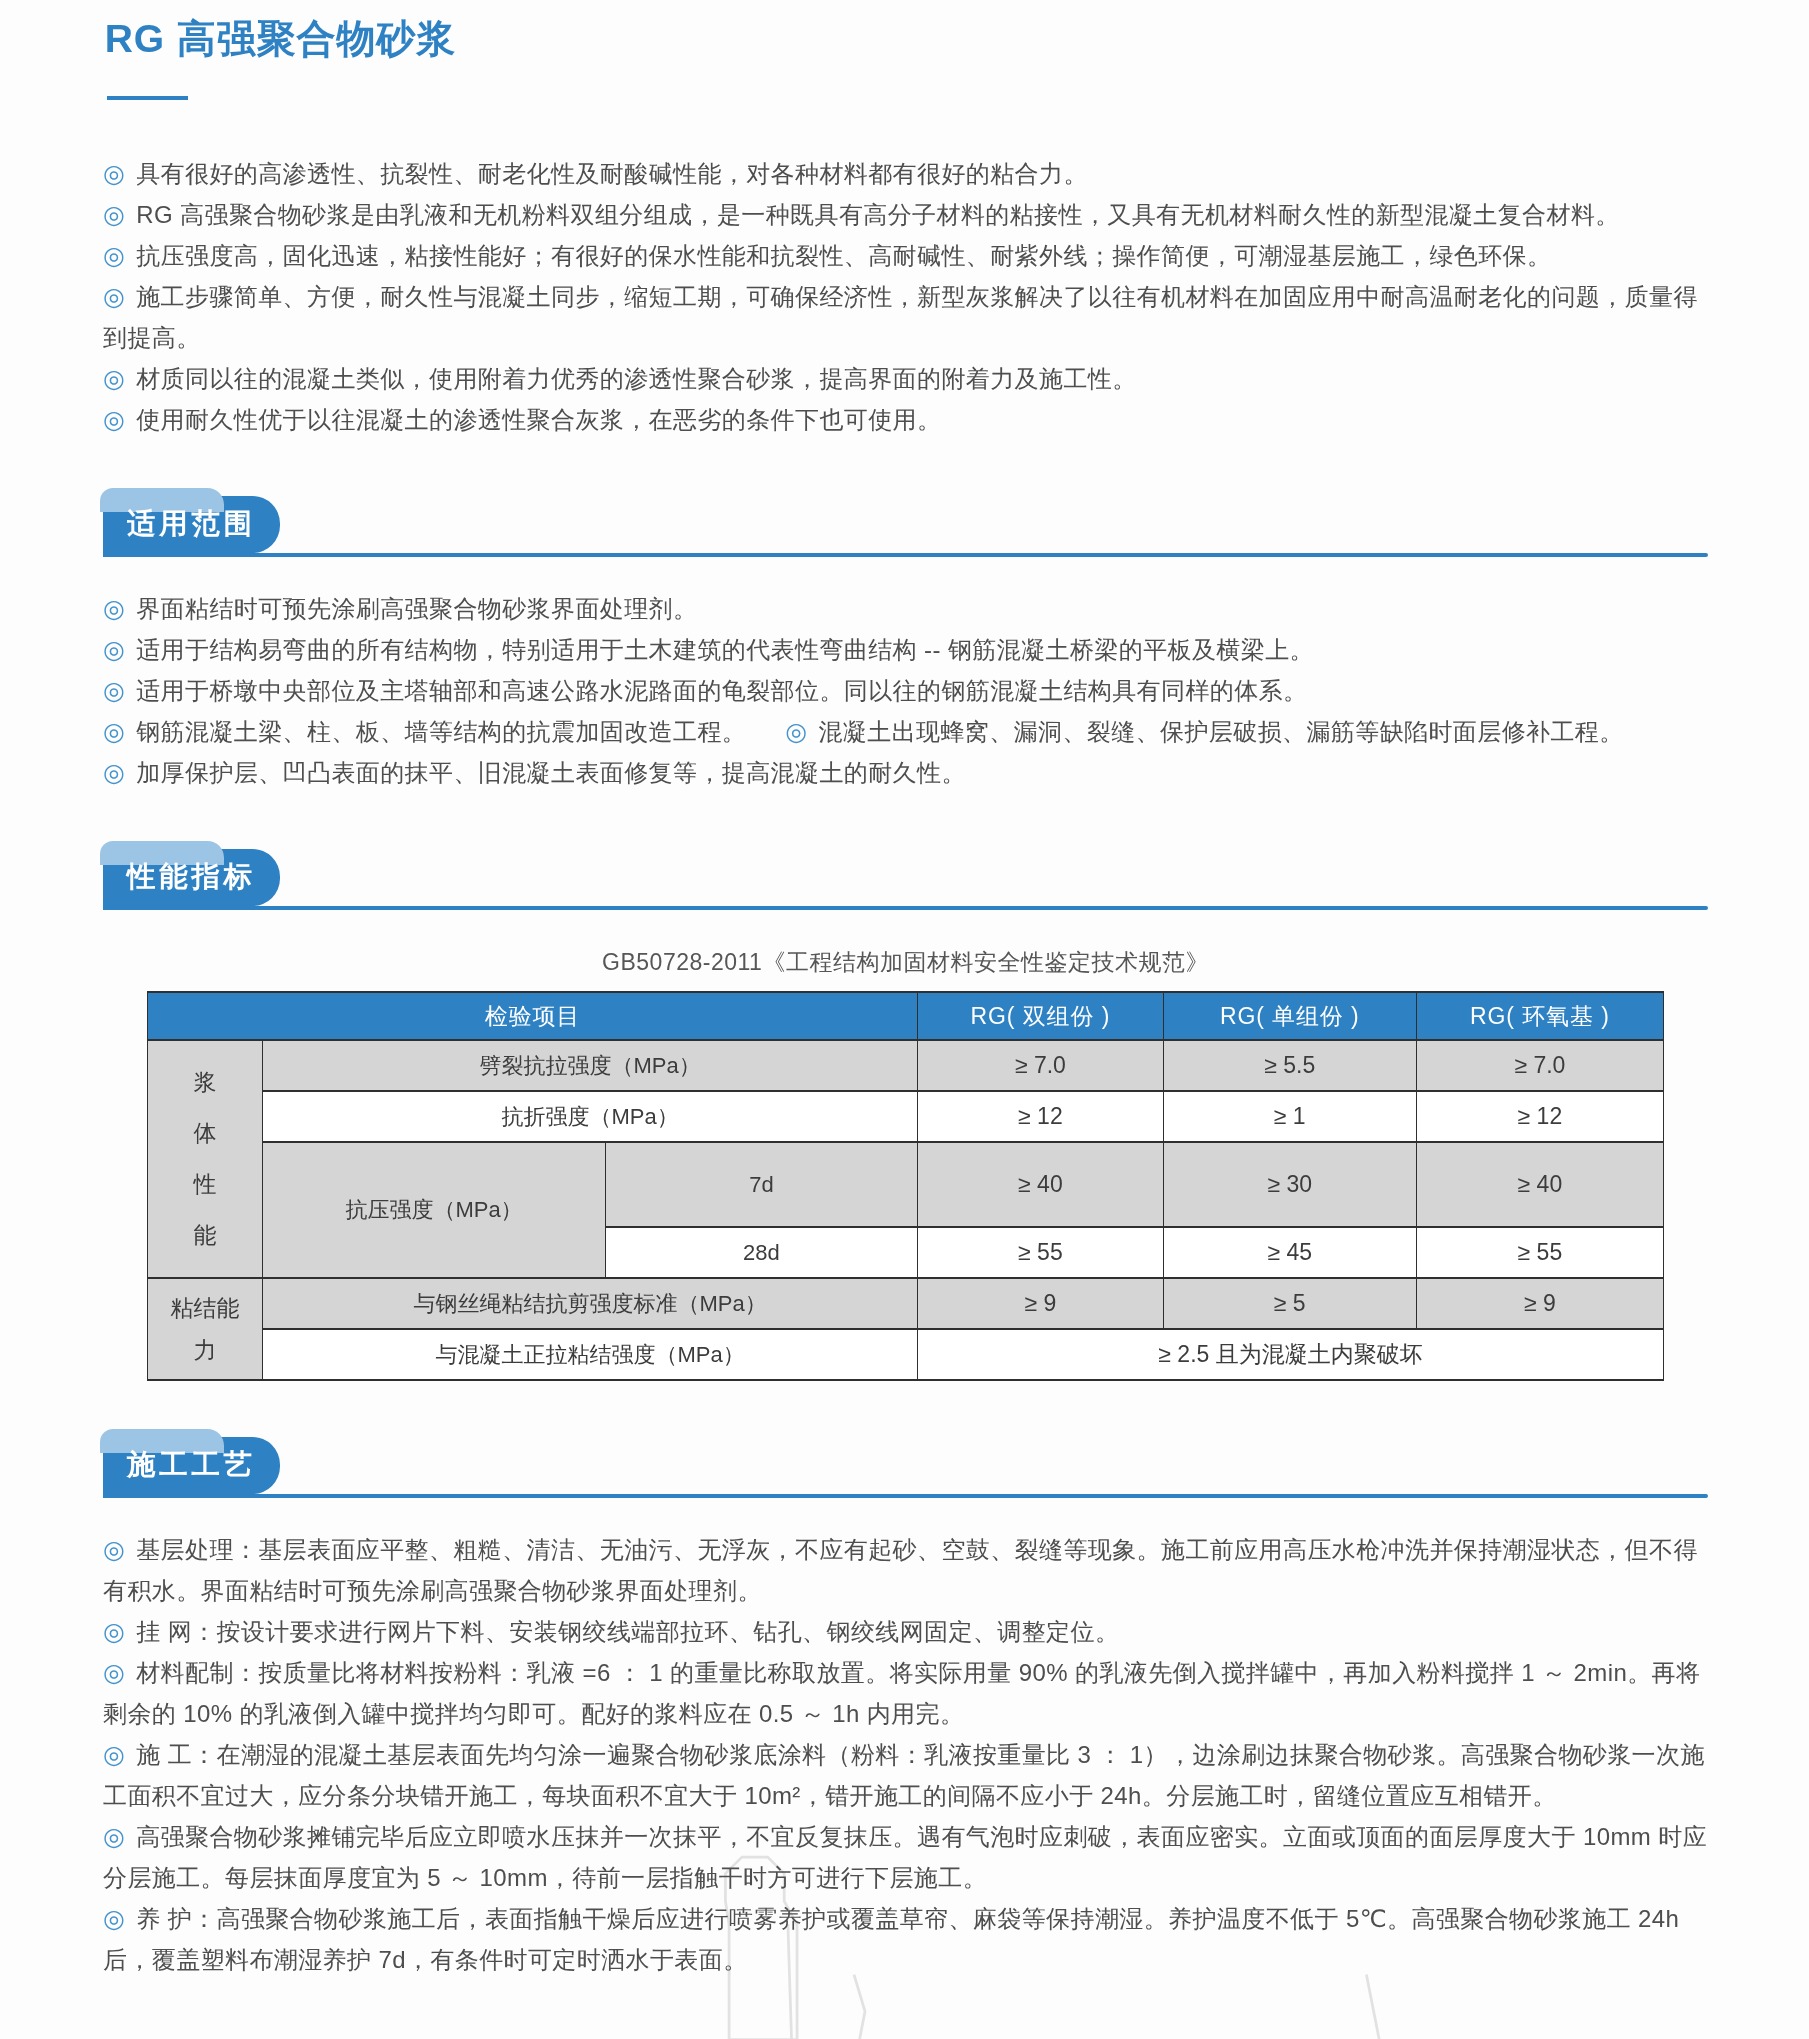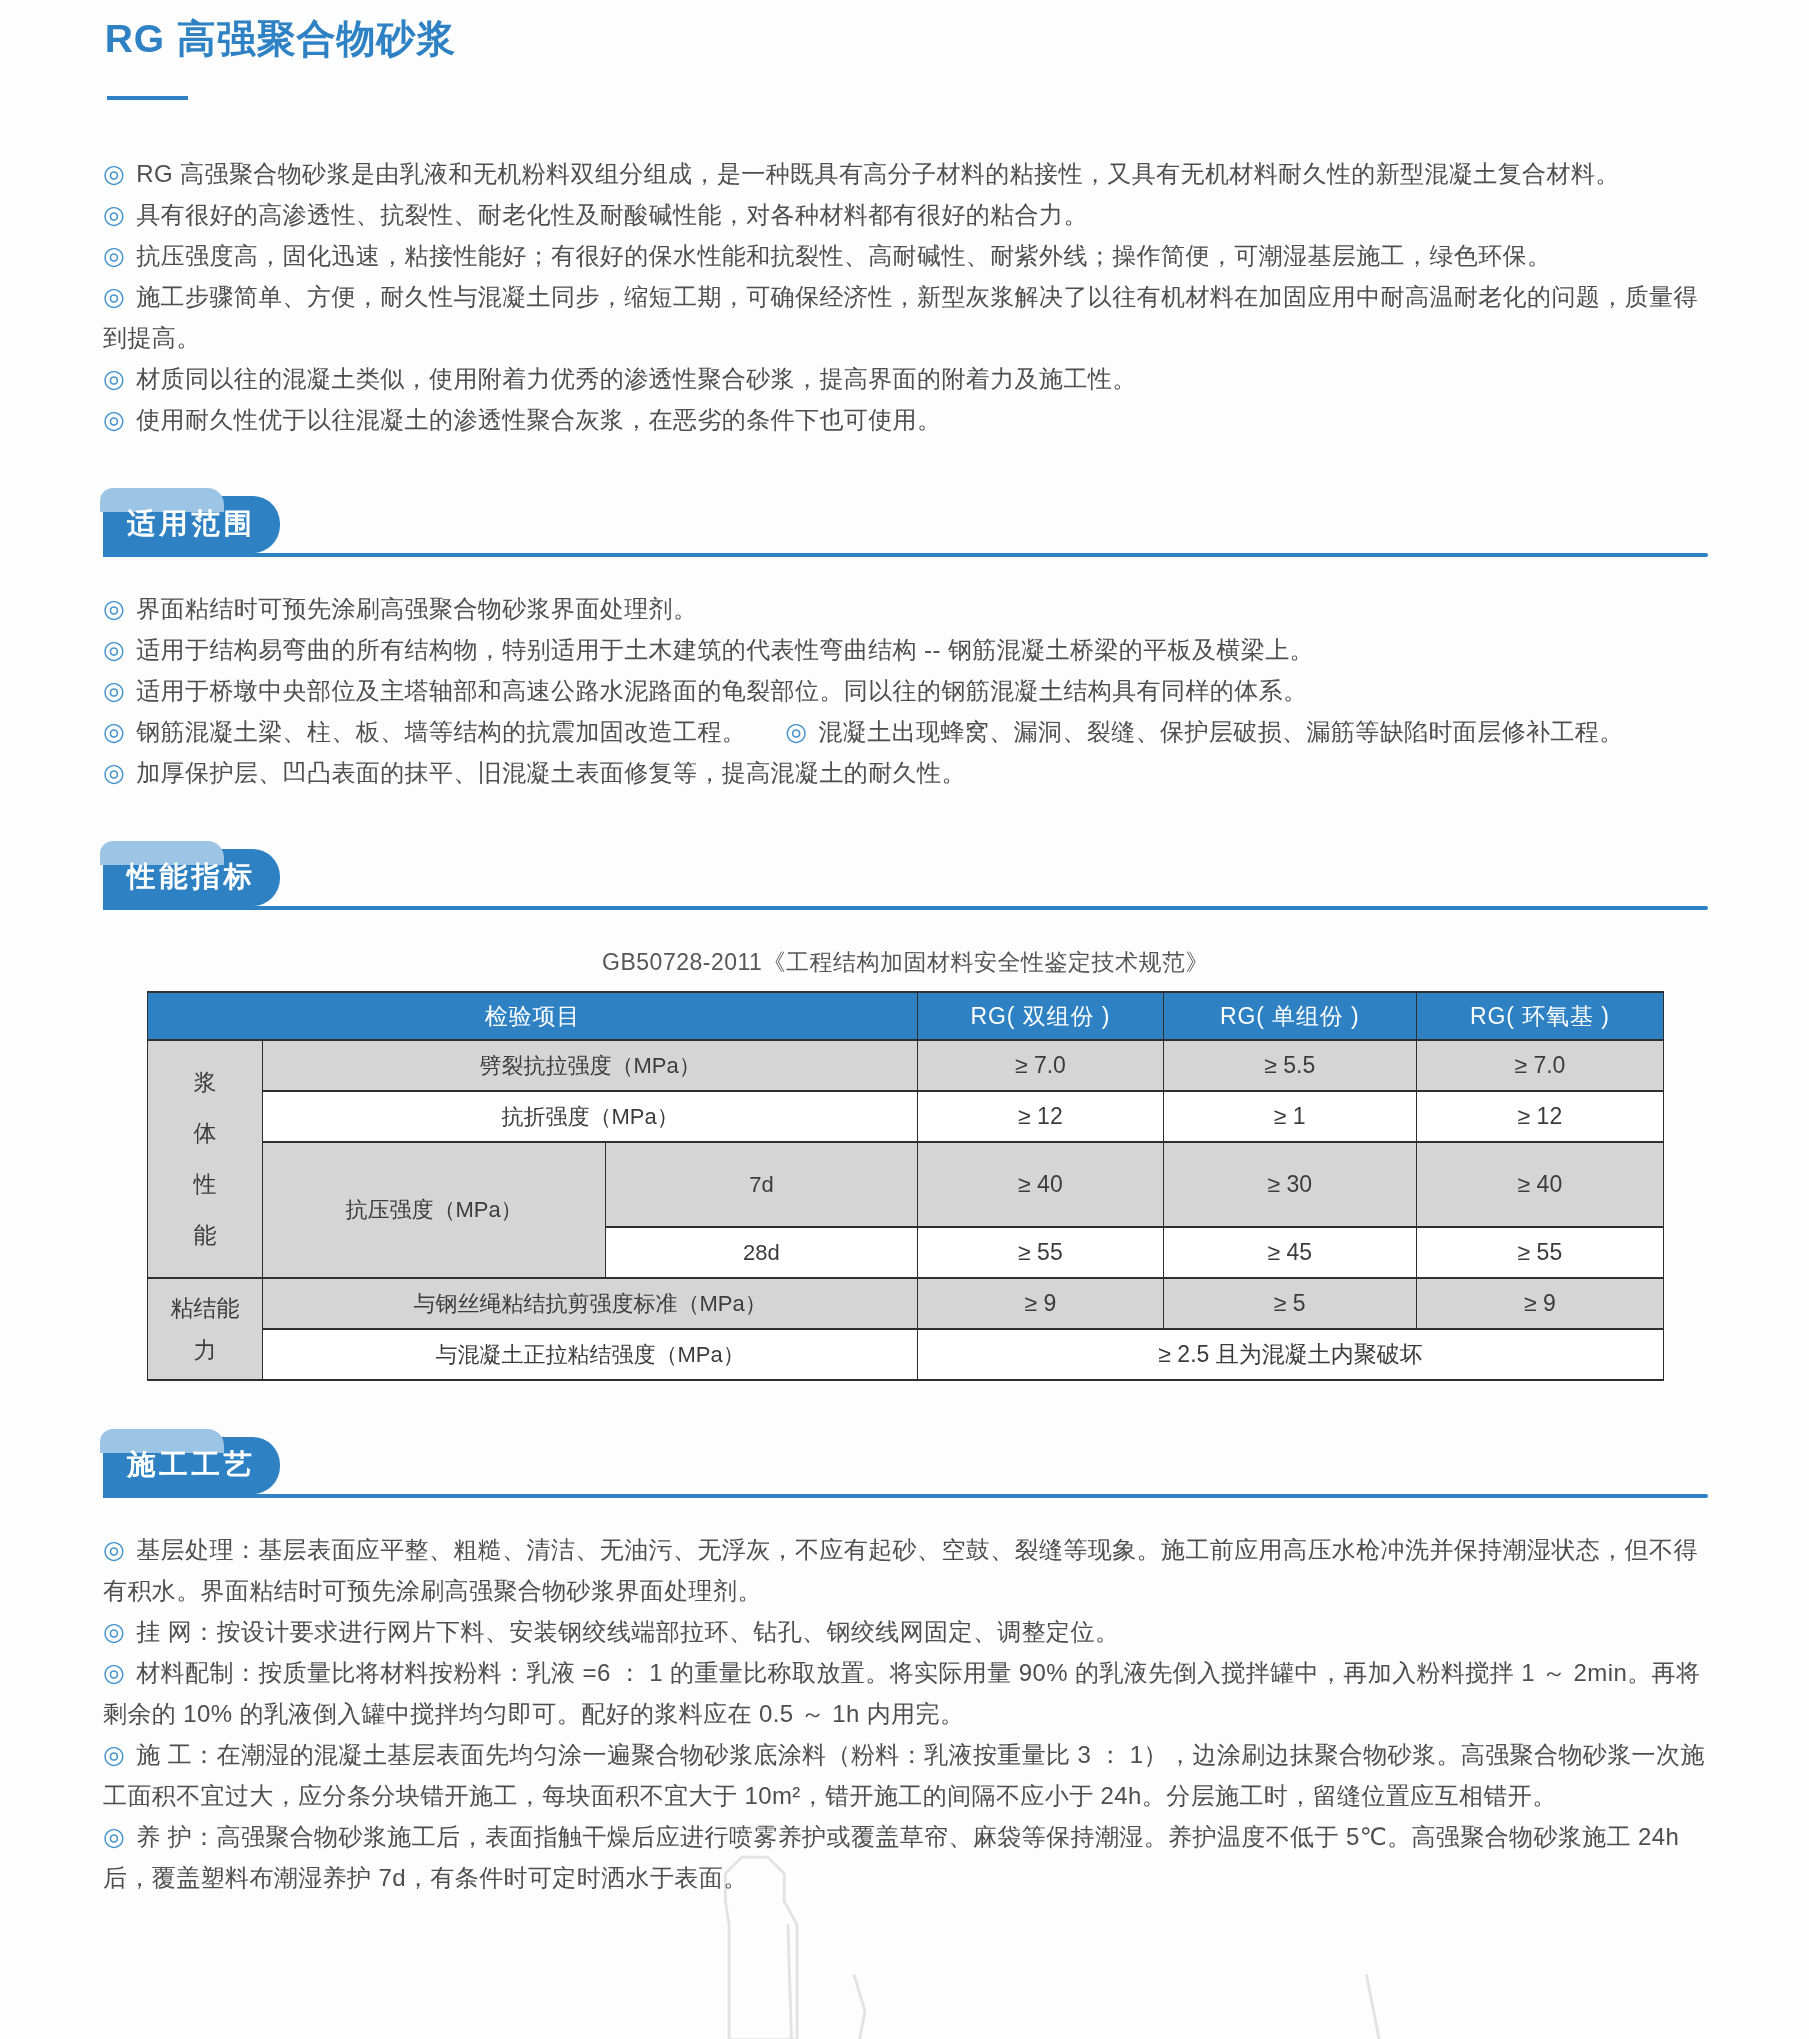--- a/index.html
+++ b/index.html
@@ -85,22 +85,22 @@
   </g>
 </svg>
 
 <div class="page">
 
   <h1 class="doc-title">RG 高强聚合物砂浆</h1>
   <div class="title-underline"></div>
 
   <div class="sec">
     <div class="bullets">
+      <p class="bi"><span class="mark">◎</span><span>具有很好的高渗透性、抗裂性、耐老化性及耐酸碱性能，对各种材料都有很好的粘合力。</span></p>
       <p class="bi"><span class="mark">◎</span><span>RG 高强聚合物砂浆是由乳液和无机粉料双组分组成，是一种既具有高分子材料的粘接性，又具有无机材料耐久性的新型混凝土复合材料。</span></p>
-      <p class="bi"><span class="mark">◎</span><span>具有很好的高渗透性、抗裂性、耐老化性及耐酸碱性能，对各种材料都有很好的粘合力。</span></p>
       <p class="bi"><span class="mark">◎</span><span>抗压强度高，固化迅速，粘接性能好；有很好的保水性能和抗裂性、高耐碱性、耐紫外线；操作简便，可潮湿基层施工，绿色环保。</span></p>
       <p class="bi"><span class="mark">◎</span><span>施工步骤简单、方便，耐久性与混凝土同步，缩短工期，可确保经济性，新型灰浆解决了以往有机材料在加固应用中耐高温耐老化的问题，质量得到提高。</span></p>
       <p class="bi"><span class="mark">◎</span><span>材质同以往的混凝土类似，使用附着力优秀的渗透性聚合砂浆，提高界面的附着力及施工性。</span></p>
       <p class="bi"><span class="mark">◎</span><span>使用耐久性优于以往混凝土的渗透性聚合灰浆，在恶劣的条件下也可使用。</span></p>
     </div>
   </div>
 
   <div class="sec">
     <div class="sec-head">
       <div class="sec-tab">
@@ -195,18 +195,19 @@
       <div class="sec-tab">
         <span>施工工艺</span>
       </div>
       <div class="sec-line"></div>
     </div>
     <div class="bullets">
       <p class="bi"><span class="mark">◎</span><span>基层处理：基层表面应平整、粗糙、清洁、无油污、无浮灰，不应有起砂、空鼓、裂缝等现象。施工前应用高压水枪冲洗并保持潮湿状态，但不得有积水。界面粘结时可预先涂刷高强聚合物砂浆界面处理剂。</span></p>
       <p class="bi"><span class="mark">◎</span><span>挂 网：按设计要求进行网片下料、安装钢绞线端部拉环、钻孔、钢绞线网固定、调整定位。</span></p>
       <p class="bi"><span class="mark">◎</span><span>材料配制：按质量比将材料按粉料：乳液 =6 ： 1 的重量比称取放置。将实际用量 90% 的乳液先倒入搅拌罐中，再加入粉料搅拌 1 ～ 2min。再将剩余的 10% 的乳液倒入罐中搅拌均匀即可。配好的浆料应在 0.5 ～ 1h 内用完。</span></p>
       <p class="bi"><span class="mark">◎</span><span>施 工：在潮湿的混凝土基层表面先均匀涂一遍聚合物砂浆底涂料（粉料：乳液按重量比 3 ： 1），边涂刷边抹聚合物砂浆。高强聚合物砂浆一次施工面积不宜过大，应分条分块错开施工，每块面积不宜大于 10m²，错开施工的间隔不应小于 24h。分层施工时，留缝位置应互相错开。</span></p>
+      <p class="bi"><span class="mark">◎</span><span>高强聚合物砂浆摊铺完毕后应立即喷水压抹并一次抹平，不宜反复抹压。遇有气泡时应刺破，表面应密实。立面或顶面的面层厚度大于 10mm 时应分层施工。每层抹面厚度宜为 5 ～ 10mm，待前一层指触干时方可进行下层施工。</span></p>
       <p class="bi"><span class="mark">◎</span><span>养 护：高强聚合物砂浆施工后，表面指触干燥后应进行喷雾养护或覆盖草帘、麻袋等保持潮湿。养护温度不低于 5℃。高强聚合物砂浆施工 24h 后，覆盖塑料布潮湿养护 7d，有条件时可定时洒水于表面。</span></p>
     </div>
   </div>
 
 </div>
 
 
 </body></html>

